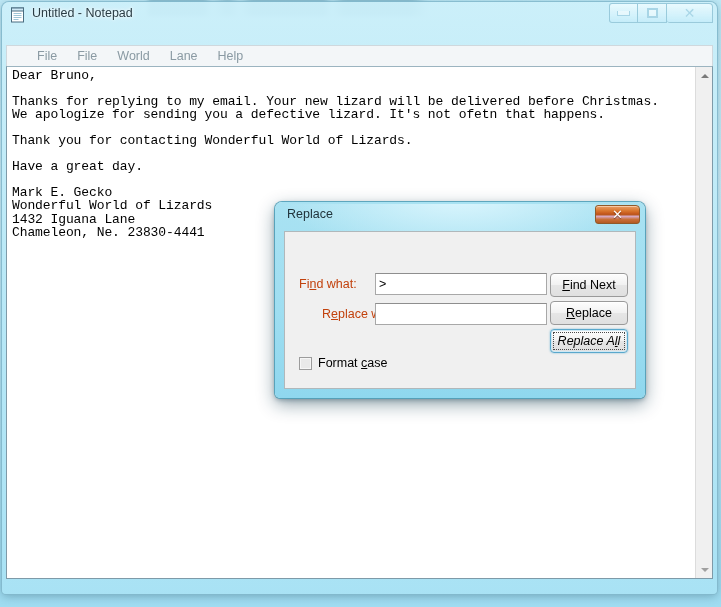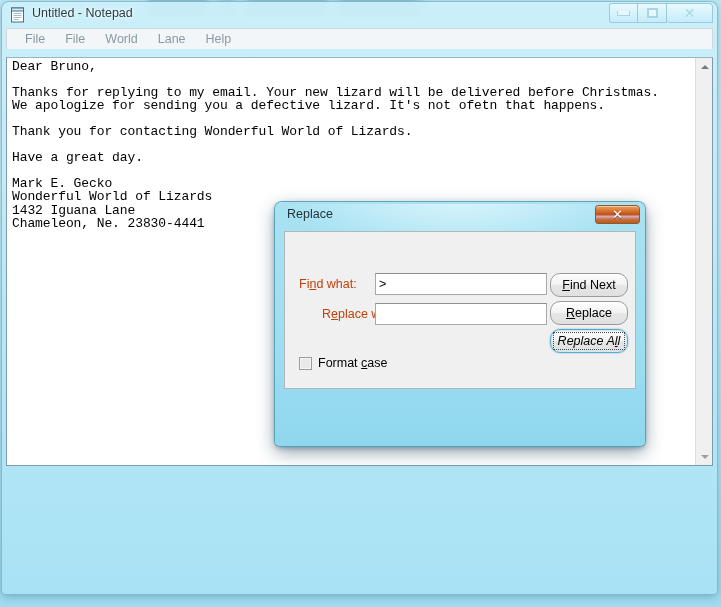--- a/index.html
+++ b/index.html
@@ -58,21 +58,21 @@
        rgba(205,240,250,.92) 0%,
        rgba(186,233,247,.88) 40%,
        rgba(170,227,245,.86) 100%);
     box-shadow: 0 0 0 1px rgba(130,185,205,.85),
                 0 2px 10px rgba(20,60,80,.35);
     box-sizing: border-box;
     padding: 0;
   }
   #titlebar {
     position: relative;
-    height: 26px;
+    height: 43px;
   }
   #app-icon {
     position: absolute;
     left: 8px; top: 5px;
     width: 16px; height: 16px;
   }
   #window-title {
     position: absolute;
     left: 30px; top: 4px;
     font-size: 12.5px;
@@ -110,34 +110,34 @@
   #menubar {
     position: relative;
     margin: 0 4px;
     height: 21px;
     background: #f3f6f8;
     border: 1px solid #cfd8dd;
     border-bottom: none;
     box-sizing: border-box;
     display: flex;
     align-items: center;
-    padding-left: 8px;
+    padding-left: 20px;
   }
   .menu-item {
     font-size: 12.5px;
     color: #8a9aa3;
     padding: 1px 10px 2px 10px;
     white-space: nowrap;
   }
 
   
   #editor-frame {
     position: relative;
-    margin: 8px 4px;
-    height: 409px;
+    margin: 0 4px;
+    height: 513px;
     background: #ffffff;
     border: 1px solid #7e9aa8;
     border-top: 1px solid #9bb4c0;
     box-sizing: border-box;
     overflow: hidden;
   }
   #editor-text {
     position: absolute;
     left: 5px; top: 2px;
     font-family: "Liberation Mono", "DejaVu Sans Mono", monospace;
@@ -172,21 +172,21 @@
     width: 0; height: 0;
     border-left: 4px solid transparent;
     border-right: 4px solid transparent;
     border-top: 4px solid #a0a0a0;
   }
 
   
   #replace-dialog {
     position: absolute;
     left: 275px; top: 202px;
-    width: 370px; height: 244px;
+    width: 370px; height: 196px;
     border-radius: 7px 7px 5px 5px;
     box-sizing: border-box;
     background: linear-gradient(180deg, #a9e2f2 0%, #9fdef1 55%, #8fd7ee 100%);
     box-shadow: 0 0 0 1px rgba(80,160,185,.9),
                 0 6px 18px rgba(10,50,70,.45),
                 0 2px 5px rgba(10,50,70,.35);
     padding: 0;
   }
   #replace-dialog::before {
     content: "";
@@ -252,21 +252,21 @@
     color: #000;
     padding: 2px 3px;
     outline: none;
   }
   .dlg-btn {
     position: absolute;
     width: 78px; height: 24px;
     box-sizing: border-box;
     background: linear-gradient(180deg, #fdfdfd 0%, #f2f2f2 48%, #e6e6e6 50%, #e0e0e0 100%);
     border: 1px solid #9a9a9a;
-    border-radius: 10px;
+    border-radius: 4px;
     font-size: 12.5px;
     color: #000;
     display: flex; align-items: center; justify-content: center;
     box-shadow: inset 0 1px 0 #ffffff;
   }
   .dlg-btn.focused {
     border: 1px solid #5aa8cc;
     box-shadow: inset 0 0 0 1px #cfe9f5, inset 0 1px 0 #ffffff, 0 0 2px rgba(70,160,200,.7);
     font-style: italic;
   }

